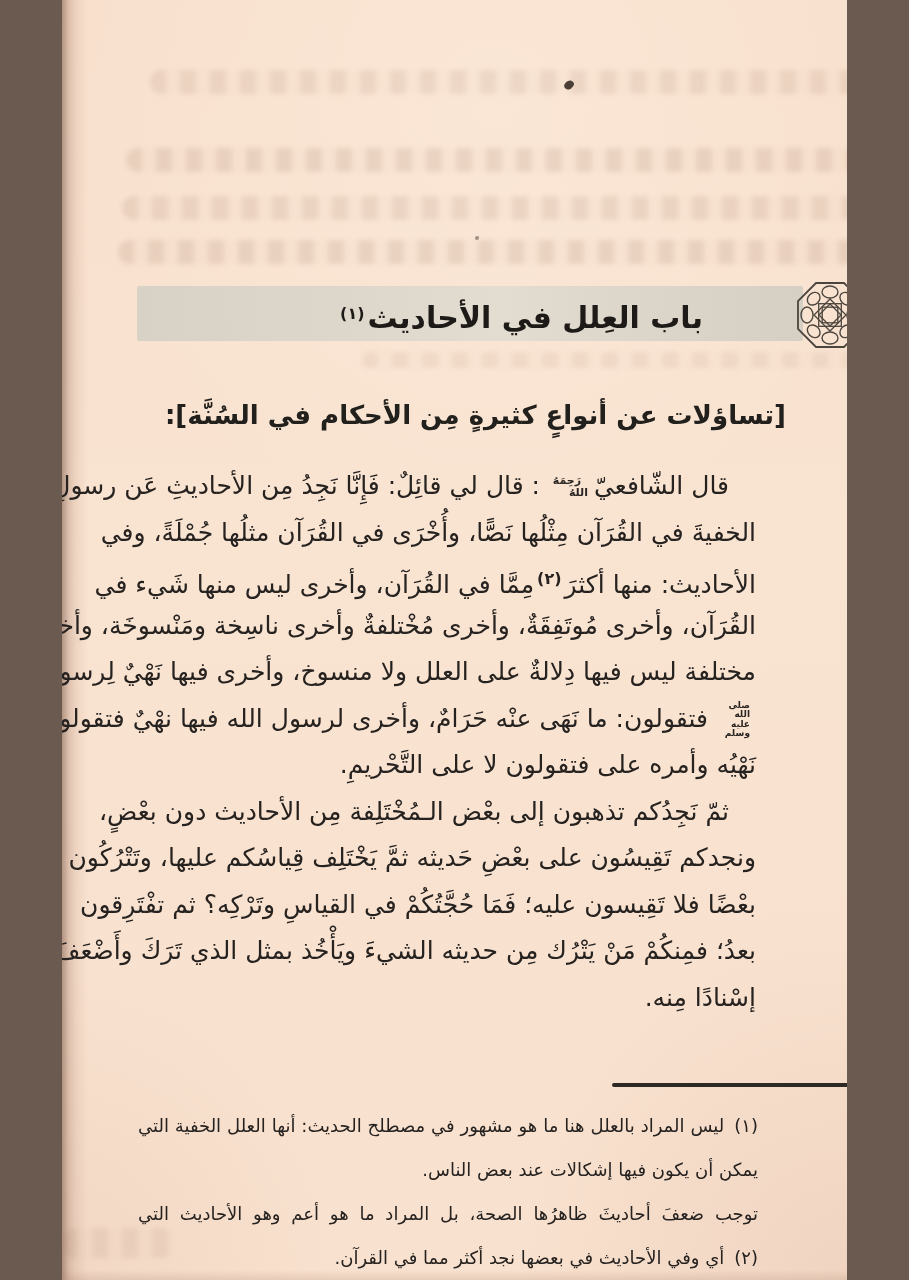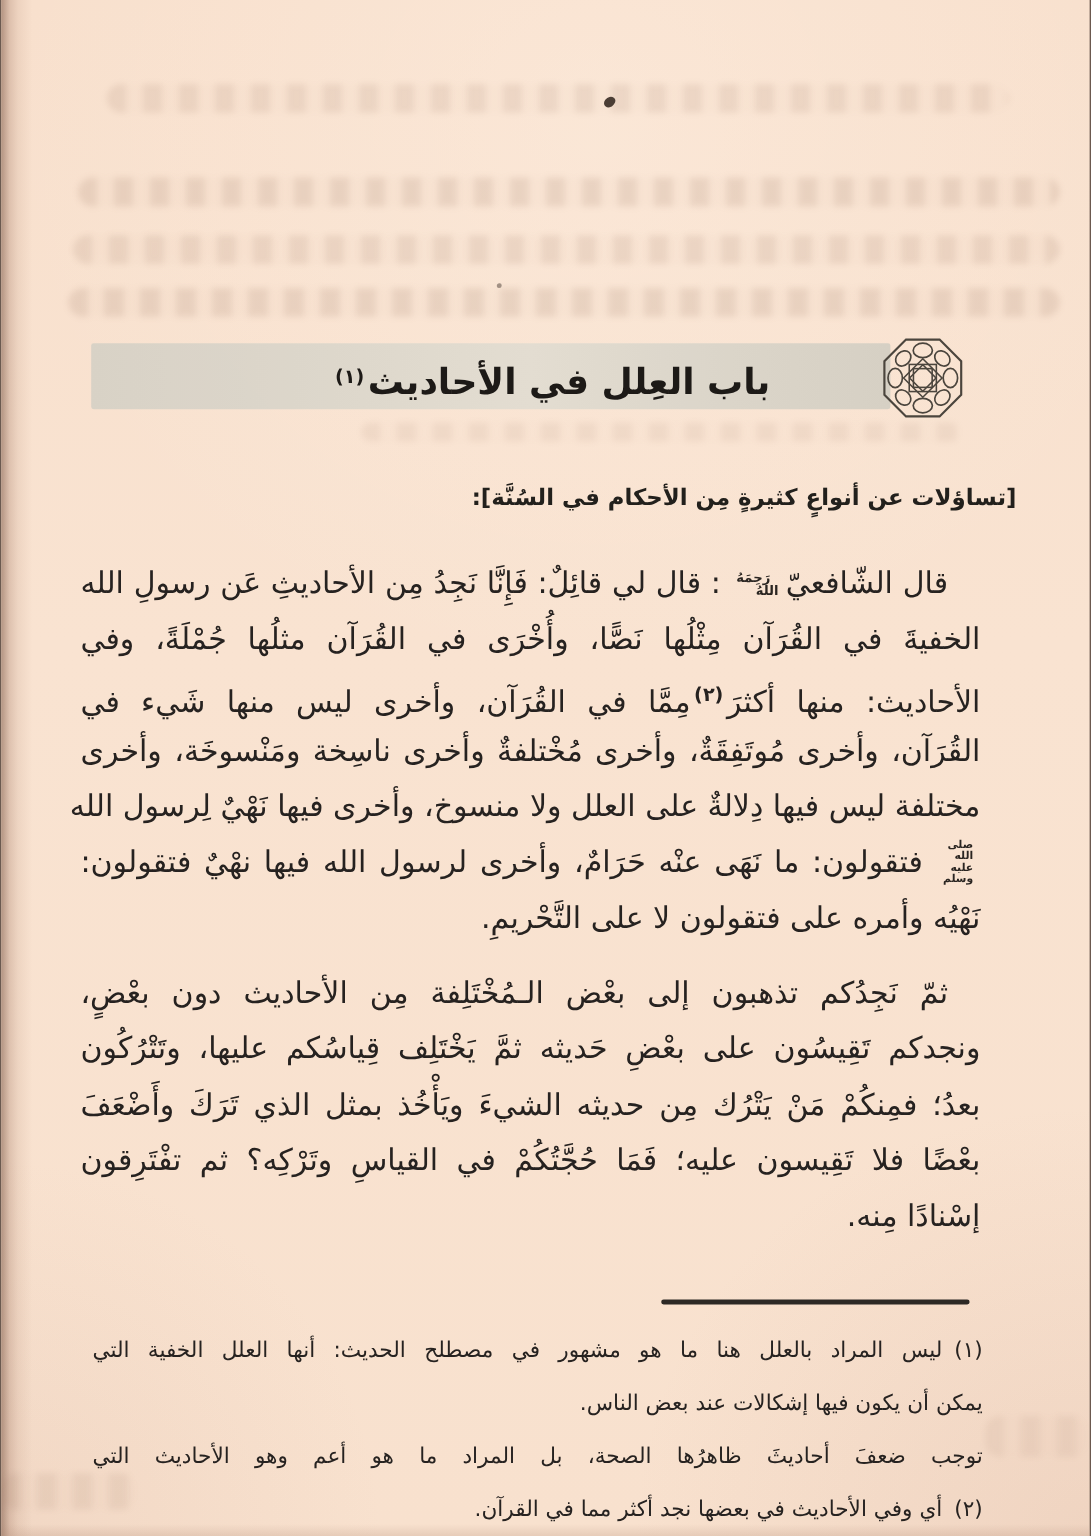--- a/index.html
+++ b/index.html
@@ -1,18 +1,18 @@
 <!DOCTYPE html>
 <html lang="ar" dir="rtl"><head>
 <meta charset="utf-8">
 <style>
   html,body{margin:0;padding:0;background:#6b5a50;}
   .page{
     position:relative;
-    width:907px;height:1280px;
+    width:785px;height:1280px;
     margin:0 auto;
     overflow:hidden;
     direction:rtl;
     font-family:"DejaVu Sans",sans-serif;
     color:#262220;
     background:
       radial-gradient(90% 60% at 55% 8%, rgba(255,242,230,.35), rgba(255,242,230,0) 60%),
       radial-gradient(60% 40% at 100% 100%, rgba(205,160,140,.20), rgba(205,160,140,0) 70%),
       radial-gradient(50% 35% at 0% 100%, rgba(210,170,150,.18), rgba(210,170,150,0) 70%),
       linear-gradient(180deg,#f8e0cd 0%,#f9e3d1 42%,#f8e1ce 100%);
@@ -39,33 +39,33 @@
   }
   .chapter-title{
     position:absolute;left:75px;top:286px;width:666px;height:55px;
     line-height:55px;text-align:center;padding-left:100px;box-sizing:border-box;
     font-size:30px;font-weight:bold;color:#1d1a17;white-space:nowrap;
   }
   .sup{font-size:16px;vertical-align:9px;font-weight:bold;margin:0 3px;}
   .ornament{position:absolute;left:734px;top:281px;width:68px;height:68px;}
   .section-heading{
     position:absolute;right:61px;top:391px;
-    font-size:19px;font-weight:bold;line-height:48px;white-space:nowrap;color:#22201c;
+    font-size:26px;font-weight:bold;line-height:48px;white-space:nowrap;color:#22201c;
   }
   .body-block{
     position:absolute;top:463px;right:91px;left:66px;
     font-size:25px;line-height:46.5px;
   }
   .bline{
     white-space:nowrap;height:46.5px;
     text-align:justify;text-align-last:justify;
   }
   .bline.lastline{text-align-last:right;}
   .bline.indent{padding-right:27px;}
-  .para2{margin-top:16px;}
+  .para2{}
   .seal{
     display:inline-block;white-space:normal;text-align:center;
     vertical-align:middle;line-height:1.05;color:#2a2521;font-weight:bold;margin:0 6px;
   }
   .seal-r{width:42px;font-size:11px;}
   .seal-s{width:36px;font-size:9px;text-align:right;}
   .fn-separator{
     position:absolute;top:1083px;left:550px;width:257px;height:3.5px;
     background:#2d2925;border-radius:2px;
   }
@@ -136,22 +136,22 @@
     <div class="bline">القُرَآن، وأخرى مُوتَفِقَةٌ، وأخرى مُخْتلفةٌ وأخرى ناسِخة ومَنْسوخَة، وأخرى</div>
     <div class="bline">مختلفة ليس فيها دِلالةٌ على العلل ولا منسوخ، وأخرى فيها نَهْيٌ لِرسول الله</div>
     <div class="bline">
       <span class="seal seal-s">صلى الله عليه وسلم</span><span>فتقولون: ما نَهَى عنْه حَرَامٌ، وأخرى لرسول الله فيها نهْيٌ فتقولون:</span>
     </div>
     <div class="bline lastline">نَهْيُه وأمره على فتقولون لا على التَّحْريمِ.</div>
 
     <div class="para2">
       <div class="bline indent">ثمّ نَجِدُكم تذهبون إلى بعْض الـمُخْتَلِفة مِن الأحاديث دون بعْضٍ،</div>
       <div class="bline">ونجدكم تَقِيسُون على بعْضِ حَديثه ثمَّ يَخْتَلِف قِياسُكم عليها، وتَتْرُكُون</div>
+      <div class="bline">بعْضًا فلا تَقِيسون عليه؛ فَمَا حُجَّتُكُمْ في القياسِ وتَرْكِه؟ ثم تفْتَرِقون</div>
       <div class="bline">بعدُ؛ فمِنكُمْ مَنْ يَتْرُك مِن حديثه الشيءَ ويَأْخُذ بمثل الذي تَرَكَ وأَضْعَفَ</div>
-      <div class="bline">بعْضًا فلا تَقِيسون عليه؛ فَمَا حُجَّتُكُمْ في القياسِ وتَرْكِه؟ ثم تفْتَرِقون</div>
       <div class="bline lastline">إسْنادًا مِنه.</div>
     </div>
   </div>
 
   <div class="fn-separator"></div>
 
   <div class="footnotes">
     <div class="fline">
       <span class="fn-marker">(١)</span><span>ليس المراد بالعلل هنا ما هو مشهور في مصطلح الحديث: أنها العلل الخفية التي</span>
     </div>

